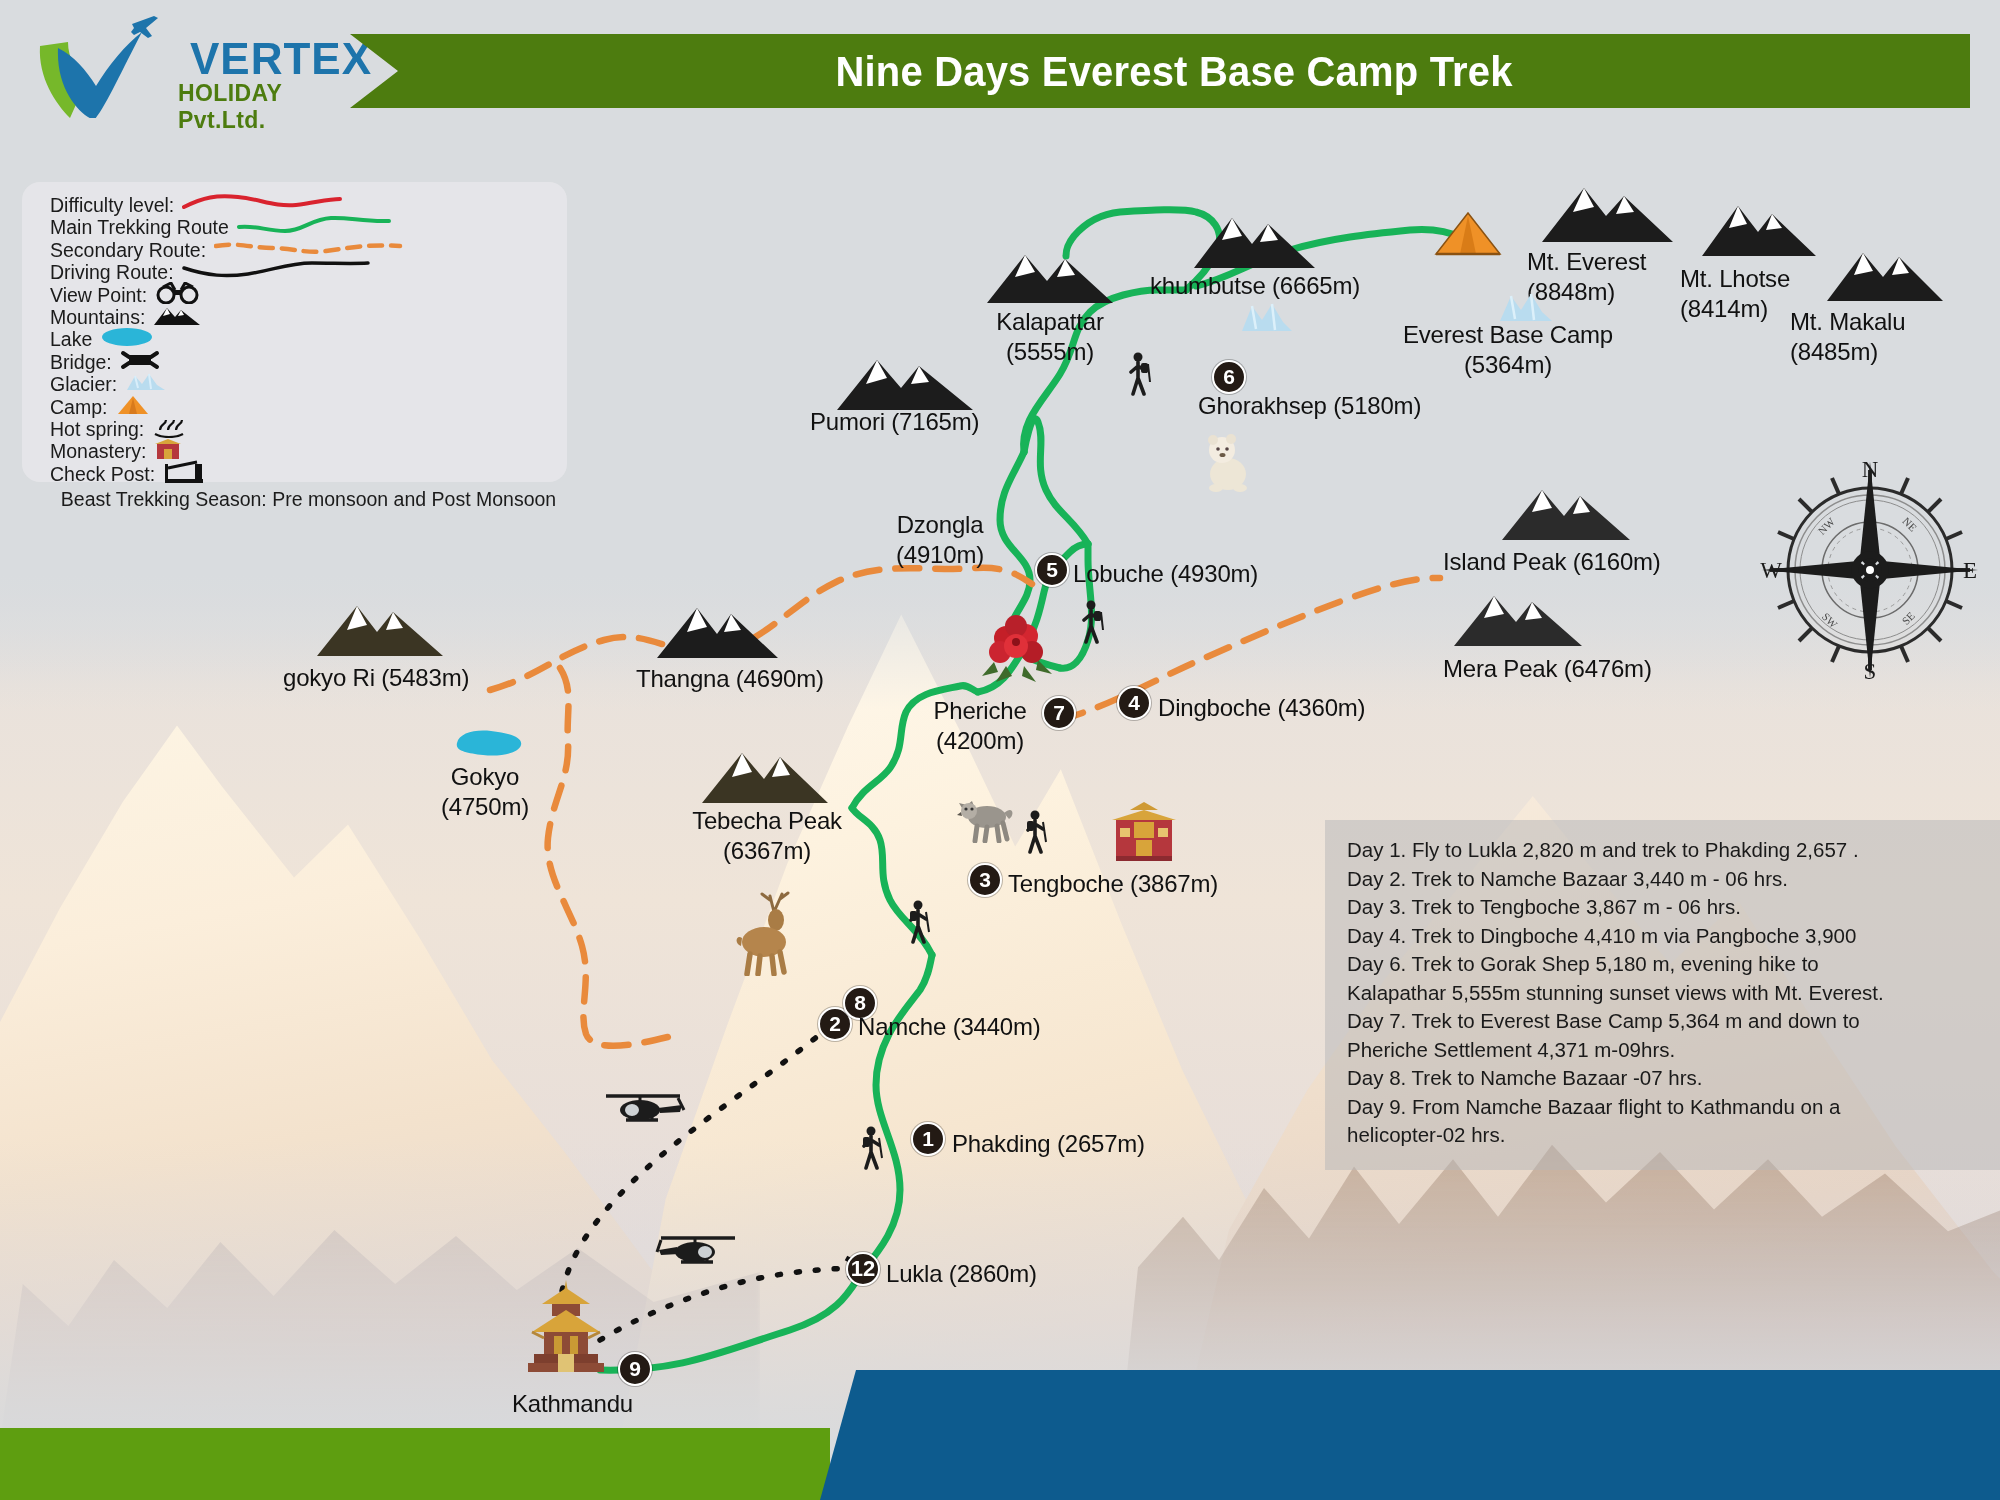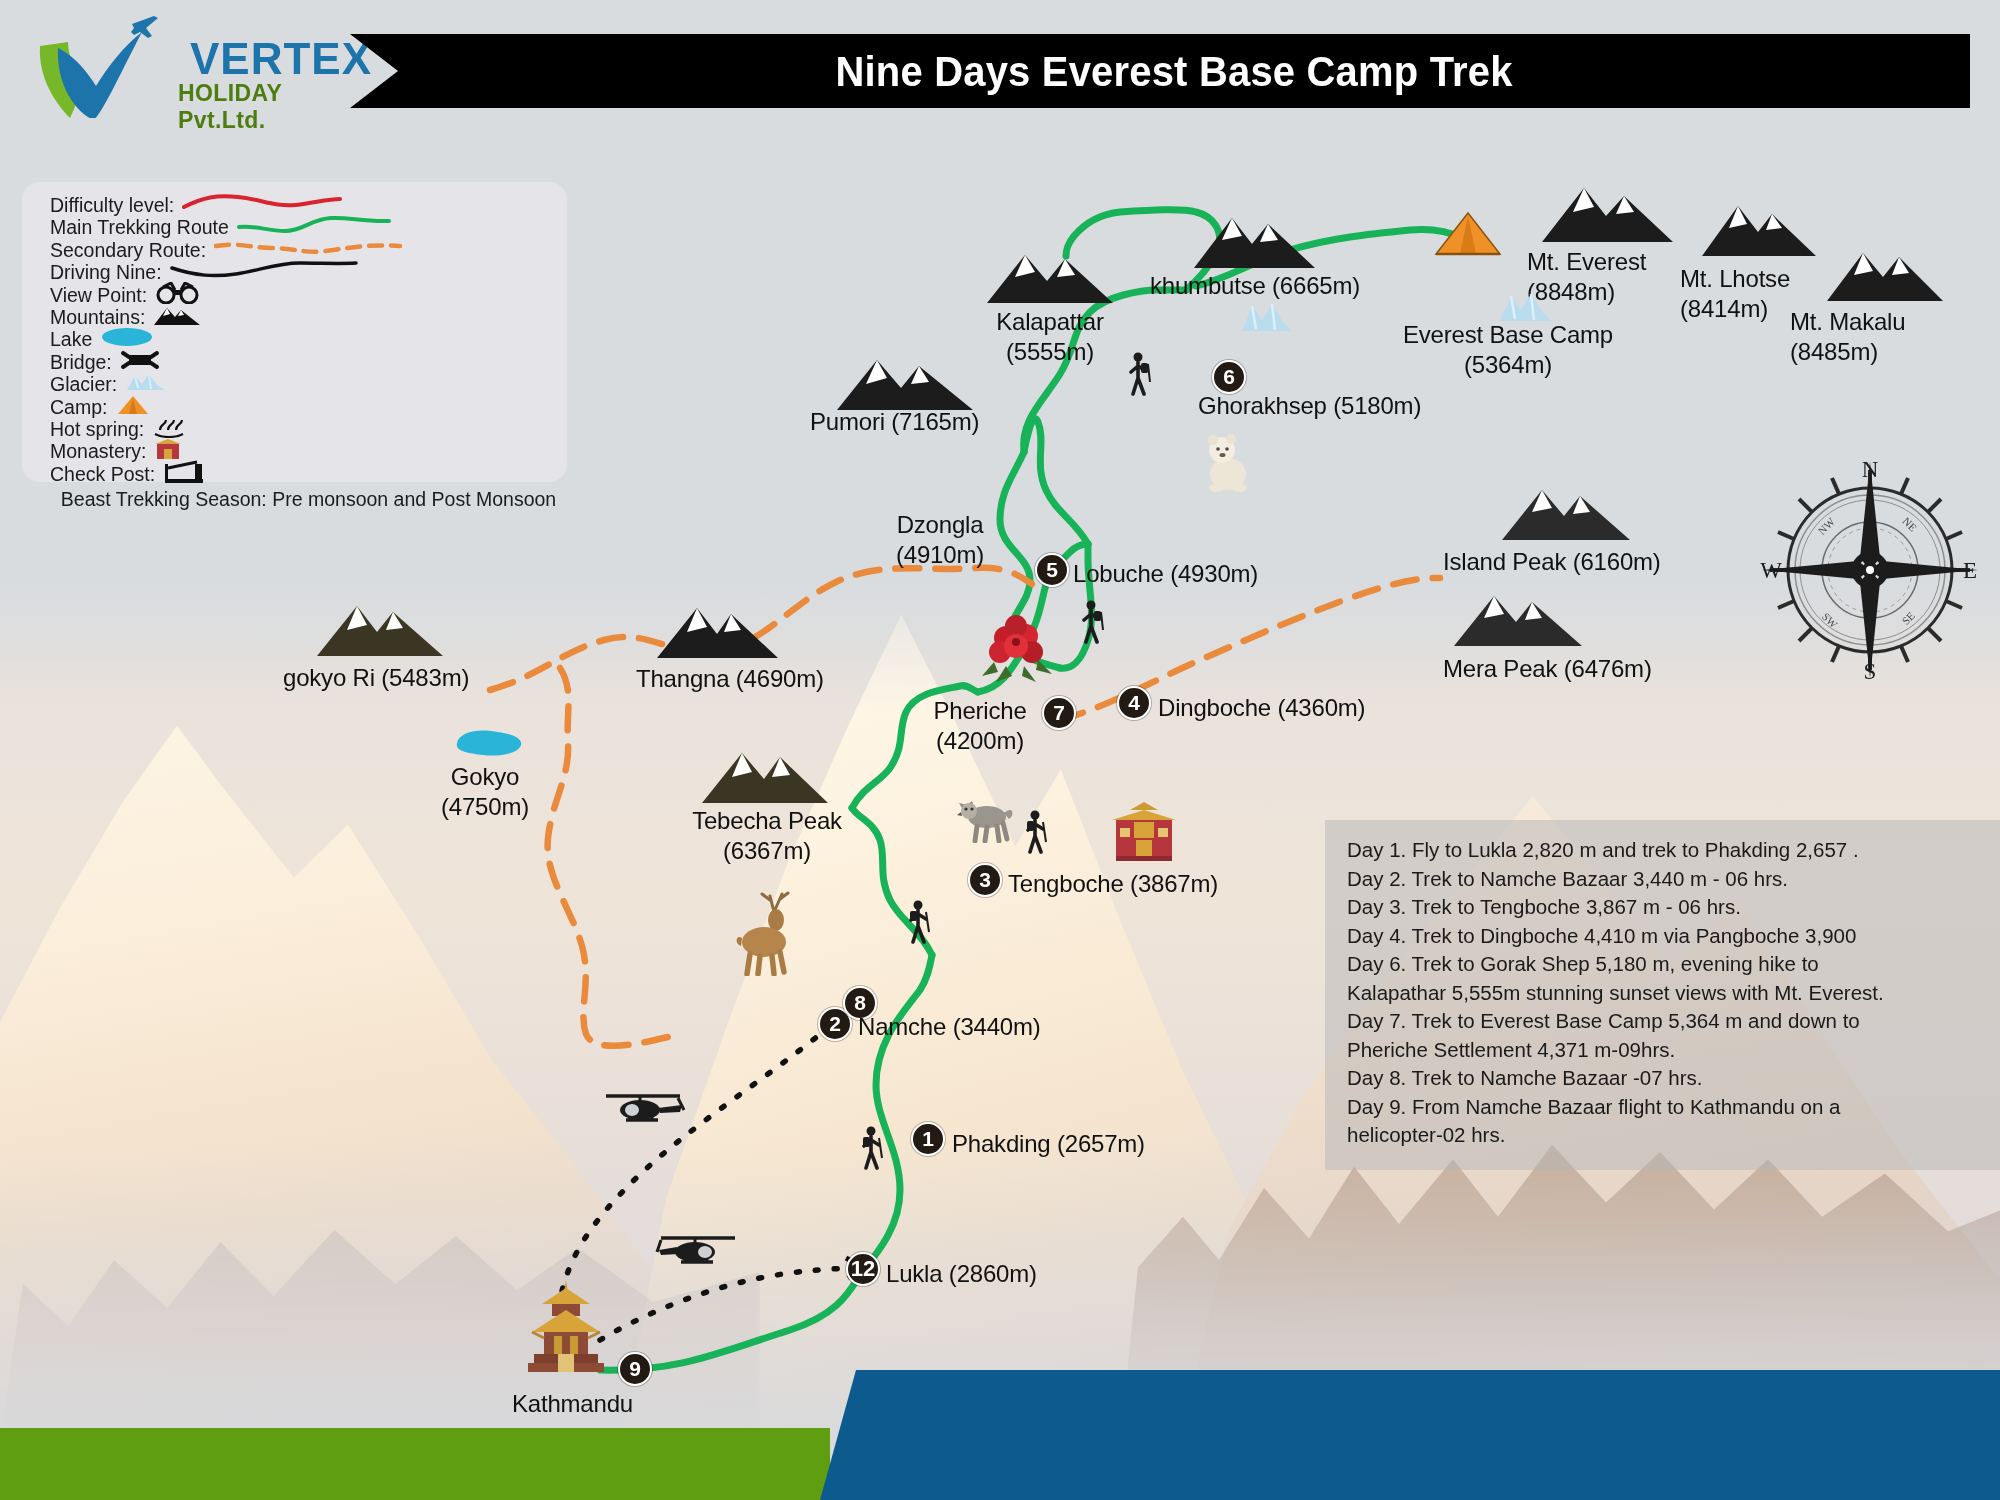--- a/index.html
+++ b/index.html
@@ -69,21 +69,21 @@
 
   
   .logo-wrap { position:absolute; left:30px; top:8px; width:330px; height:110px; }
   .logo-title { position:absolute; left:130px; top:26px; font-size:44px; font-weight:bold;
     color:#1d74ab; letter-spacing:1px; font-family:"Liberation Sans", sans-serif;margin-left:30px; }
   .logo-sub { position:absolute; left:148px; top:72px; font-size:23px; font-weight:bold;
     color:#4d7c0f; letter-spacing:.4px; }
 
   .banner {
     position:absolute; left:350px; top:34px; width:1620px; height:74px;
-    background:#000000;
+    background:#4d7c0f;
     clip-path: polygon(0 0, 1620px 0, 1620px 74px, 0 74px, 48px 37px);
     display:flex; align-items:center; justify-content:center;
   }
   .banner-text { color:#ffffff; font-size:43px; font-weight:bold; letter-spacing:.2px;
     transform: scaleX(.93); white-space:nowrap; padding-left:30px; }
 
   
   .legend {
     position:absolute; left:22px; top:182px; width:545px; height:300px;
     background: rgba(230,231,234,.86);
@@ -250,21 +250,21 @@
     <div class="legend-row">
       <span class="legend-label">Secondary Route:</span>
       <span class="lg-swatch">
         <svg width="190" height="20">
             <path d="M2,8 C24,4 38,10 58,10 C80,10 92,16 112,13 C134,10 152,6 186,8" fill="none" stroke="#e98a3c" stroke-width="4.5" stroke-linecap="round" stroke-dasharray="13 9"></path>
           </svg>
       </span>
     </div>
 
     <div class="legend-row">
-      <span class="legend-label">Driving Nine:</span>
+      <span class="legend-label">Driving Route:</span>
       <span class="lg-swatch">
         <svg width="190" height="20">
             <path d="M2,8 C26,16 44,17 66,14 C92,10 106,3 130,3 C152,3 170,4 186,3" fill="none" stroke="#111" stroke-width="3.5" stroke-linecap="round"></path>
           </svg>
       </span>
     </div>
 
     <div class="legend-row">
       <span class="legend-label">View Point:</span>
       <span class="lg-swatch">

